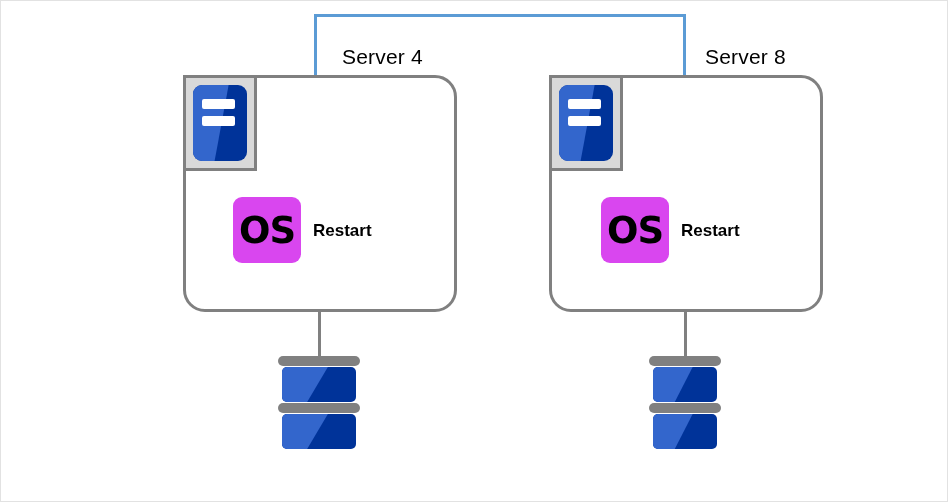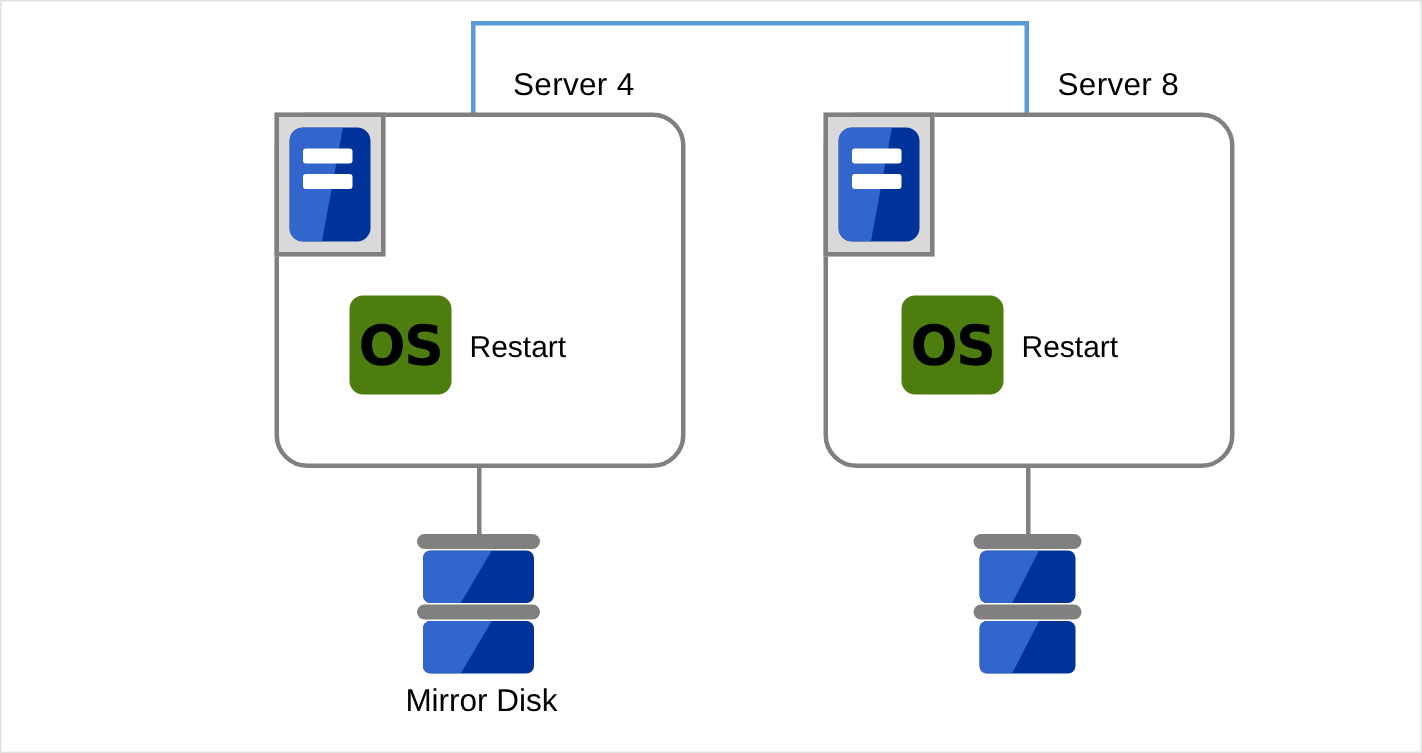--- a/index.html
+++ b/index.html
@@ -78,37 +78,38 @@
     left: 16%;
     width: 62%;
     height: 13%;
   }
   .server-bar.b1 { top: 19%; }
   .server-bar.b2 { top: 41%; }
 
   
   .os-badge {
     position: absolute;
-    background: #4d7c0f;
+    background: #d946ef;
     border-radius: 9px;
     display: flex;
     align-items: center;
     justify-content: center;
     color: #000000;
     font-weight: bold;
     font-size: 37px;
     letter-spacing: -1px;
     font-family: "DejaVu Sans", sans-serif;
     text-align: center;
   }
   .os-action-label {
     position: absolute;
-    font-size: 20px;
+    font-size: 17px;
     color: #000000;
     white-space: nowrap;
+    font-weight: bold;
   }
 
   
   .disk-connector {
     position: absolute;
     background: #808080;
     width: 3px;
   }
   .disk-stack { position: absolute; }
   .disk-plate {
@@ -164,21 +165,20 @@
 
   <div class="disk-connector" style="left:317px; top:311px; height:48px;"></div>
 
   <div class="disk-stack" style="left:277px; top:355px; width:82px; height:98px;">
     <div class="disk-plate" style="top:0px; height:10px;"></div>
     <div class="disk-slab" style="left:4px; top:11px; width:74px; height:35px;"></div>
     <div class="disk-plate" style="top:47px; height:10px;"></div>
     <div class="disk-slab" style="left:4px; top:58px; width:74px; height:35px;"></div>
   </div>
 
-  <div class="disk-label" style="left:266px; top:455px; width:108px;">Mirror Disk</div>
 
   <div class="server-label" style="left:704px; top:44px;">Server 8</div>
 
   <div class="server-box" style="left:548px; top:74px; width:274px; height:237px;"></div>
 
   <div class="server-icon-frame" style="left:548px; top:74px; width:74px; height:96px;">
     <div class="server-icon-body">
       <div class="server-bar b1"></div>
       <div class="server-bar b2"></div>
     </div>

